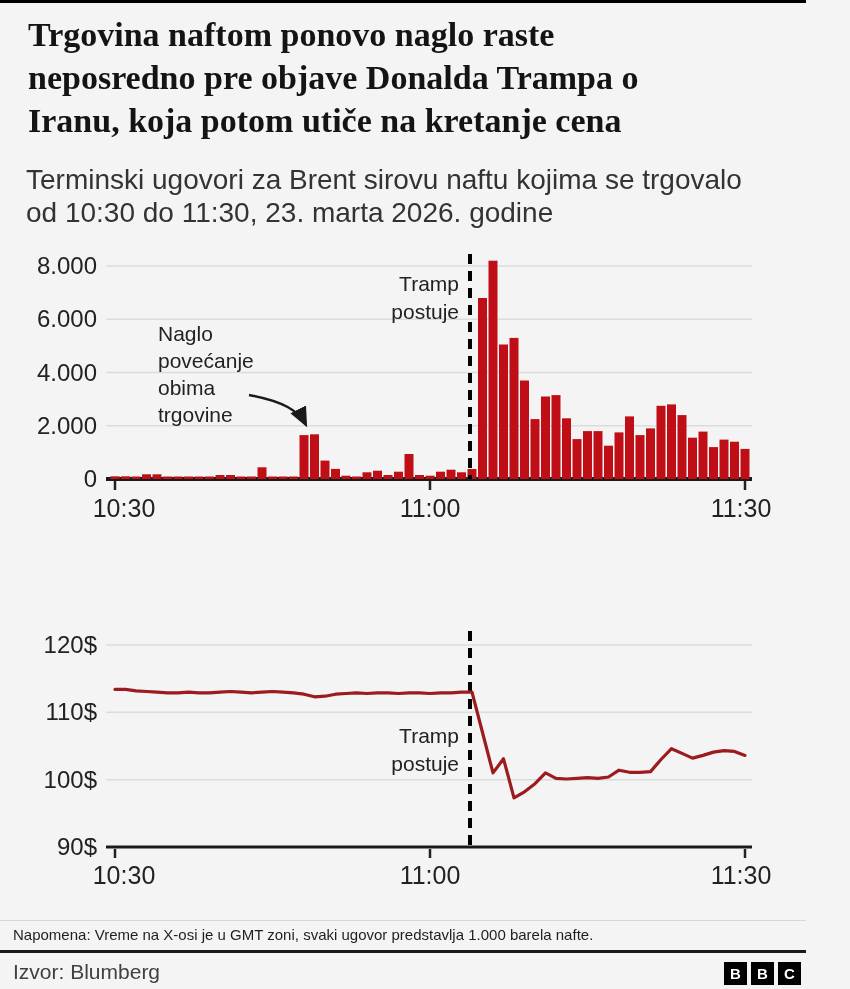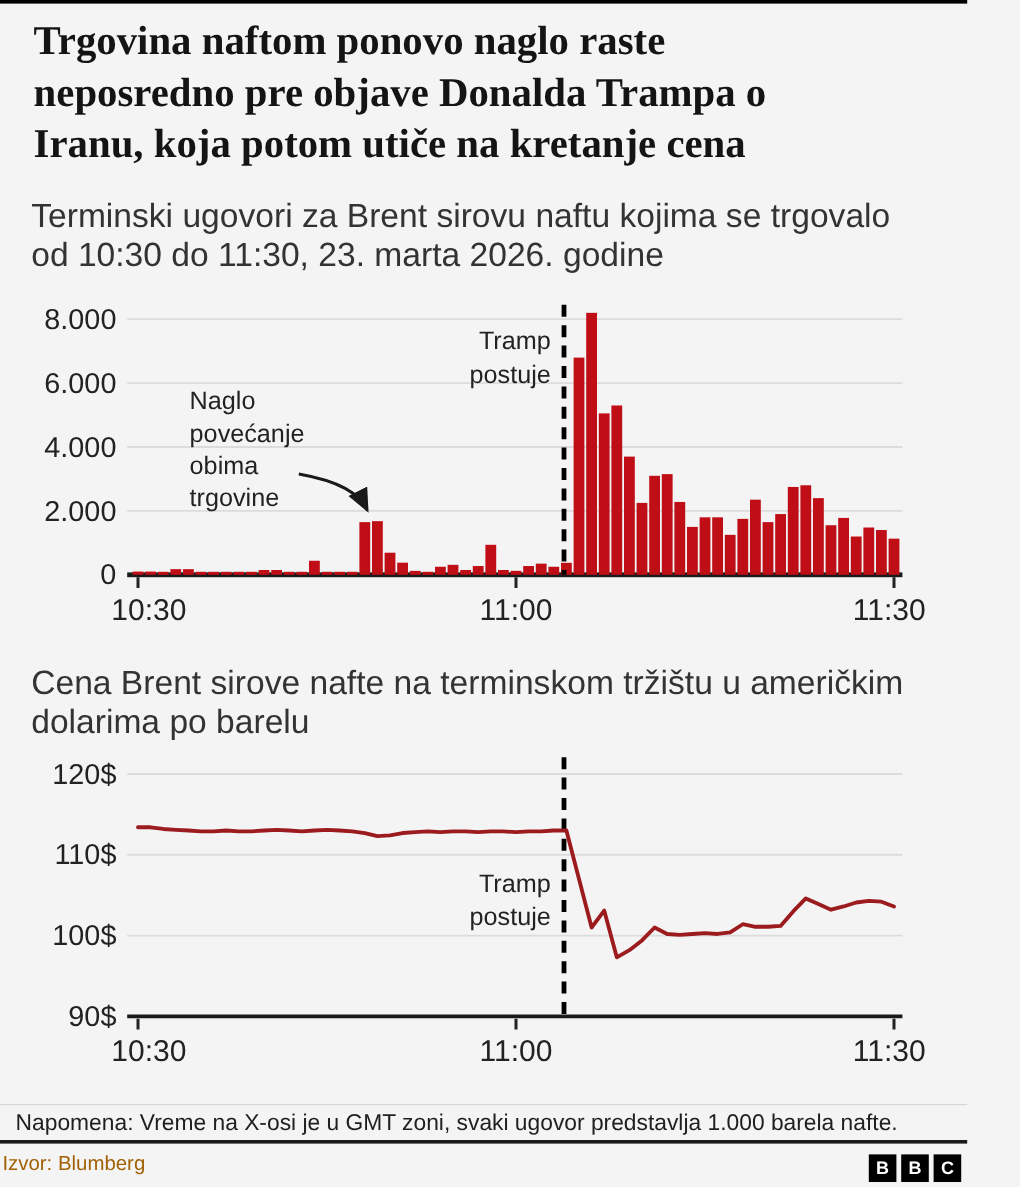--- a/index.html
+++ b/index.html
@@ -10,23 +10,23 @@
          font-size:34px;line-height:43px;color:#141414;white-space:pre-line;}
   .chart-title{position:absolute;left:26px;width:805px;margin:0;font-size:28px;line-height:33px;
          color:#333;white-space:pre-line;}
   #ct1{top:160px;}
   #ct2{top:549px;}
   svg{position:absolute;left:0;display:block;}
   #chart1{top:240px;}
   #chart2{top:620px;}
   svg text{font-family:"Liberation Sans","DejaVu Sans",sans-serif;}
   .hairline{position:absolute;left:0;top:917px;width:850px;height:1px;background:#d8d8d8;}
-  .note{position:absolute;left:13px;top:923px;font-size:19px;color:#1f1f1f;}
+  .note{position:absolute;left:13px;top:923px;font-size:15px;color:#1f1f1f;}
   .rule{position:absolute;left:0;top:947px;width:850px;height:3px;background:#1a1a1a;}
-  .source{position:absolute;left:2px;top:957px;font-size:17px;color:#a16207;}
+  .source{position:absolute;left:13px;top:957px;font-size:21px;color:#404040;}
   .bbc{position:absolute;right:5px;top:959px;display:flex;gap:4px;}
   .bbc span{width:23px;height:23px;background:#000;color:#fff;font-weight:700;font-size:15px;
         display:flex;align-items:center;justify-content:center;}
 </style>
 </head>
 <body>
 
 <div class="page">
   <h1 class="title">Trgovina naftom ponovo naglo raste
 neposredno pre objave Donalda Trampa o
@@ -120,22 +120,20 @@
       <line x1="470" y1="251" x2="470" y2="476" stroke="#000000" stroke-width="4" stroke-dasharray="10 7"></line>
       <text x="459" y="288" text-anchor="end" font-size="21" fill="#222222">Tramp</text>
       <text x="459" y="316" text-anchor="end" font-size="21" fill="#222222">postuje</text>
       <text x="158" y="338" text-anchor="start" font-size="21" fill="#222222">Naglo</text>
       <text x="158" y="365" text-anchor="start" font-size="21" fill="#222222">povećanje</text>
       <text x="158" y="392" text-anchor="start" font-size="21" fill="#222222">obima</text>
       <text x="158" y="419" text-anchor="start" font-size="21" fill="#222222">trgovine</text>
       <path d="M249,392 C283,398 299,408 306,422" fill="none" stroke="#1a1a1a" stroke-width="2.5" marker-end="url(#ah)"></path>
     </svg>
 
-  <p class="chart-title" id="ct2">Cena Brent sirove nafte na terminskom tržištu u američkim
-dolarima po barelu</p>
   <svg id="chart2" width="850" height="275" viewBox="0 620 850 275">
       <line x1="106" y1="642.0" x2="752" y2="642.0" stroke="#dcdcdc" stroke-width="1.5"></line>
       <text x="97" y="650.0" text-anchor="end" font-size="24" fill="#222222">120$</text>
       <line x1="106" y1="709.3" x2="752" y2="709.3" stroke="#dcdcdc" stroke-width="1.5"></line>
       <text x="97" y="717.3" text-anchor="end" font-size="24" fill="#222222">110$</text>
       <line x1="106" y1="776.7" x2="752" y2="776.7" stroke="#dcdcdc" stroke-width="1.5"></line>
       <text x="97" y="784.7" text-anchor="end" font-size="24" fill="#222222">100$</text>
       <text x="97" y="852.0" text-anchor="end" font-size="24" fill="#222222">90$</text>
       <line x1="106" y1="844" x2="752" y2="844" stroke="#1a1a1a" stroke-width="3"></line>
       <line x1="115" y1="846" x2="115" y2="855" stroke="#222222" stroke-width="2.5"></line>

